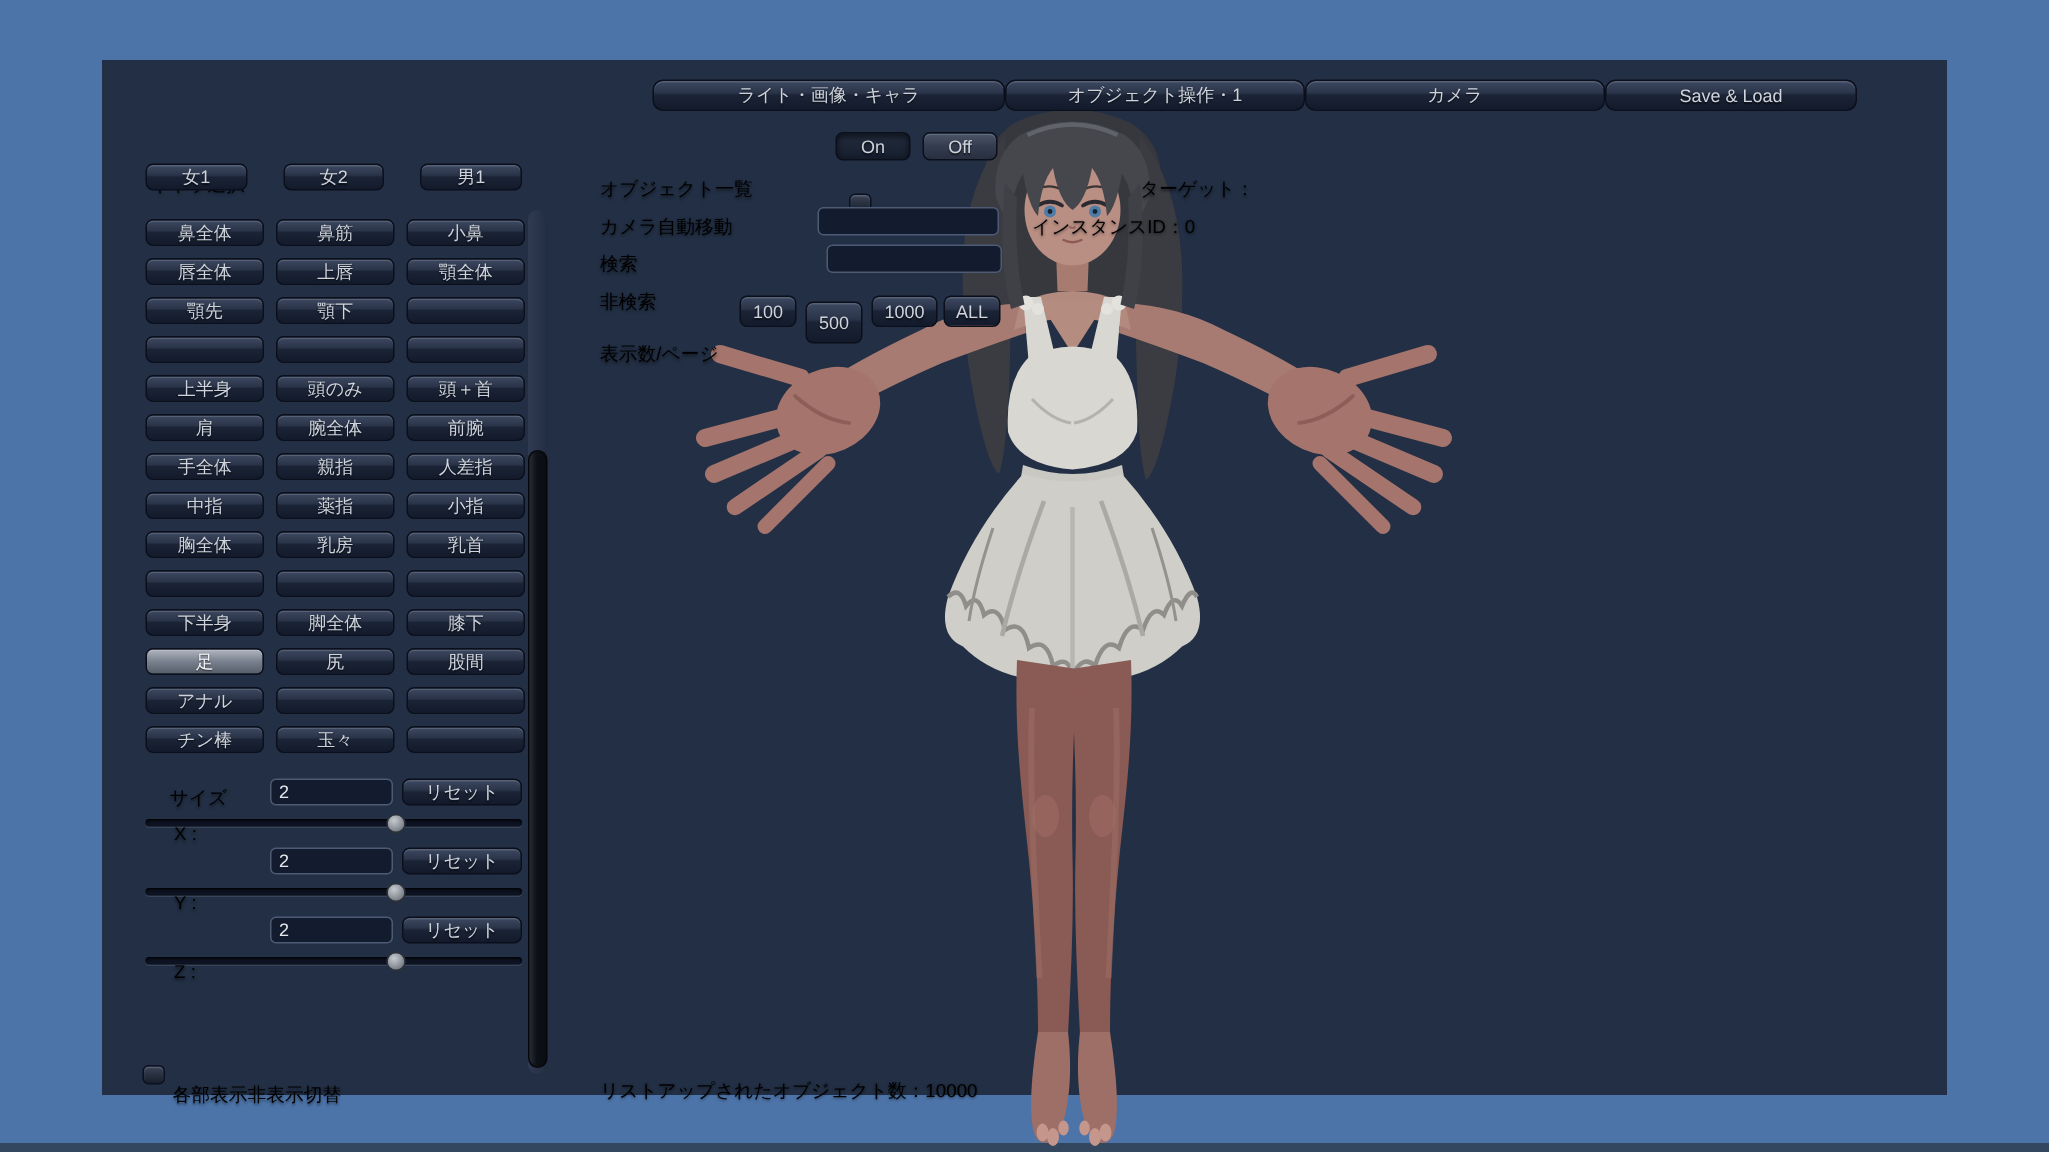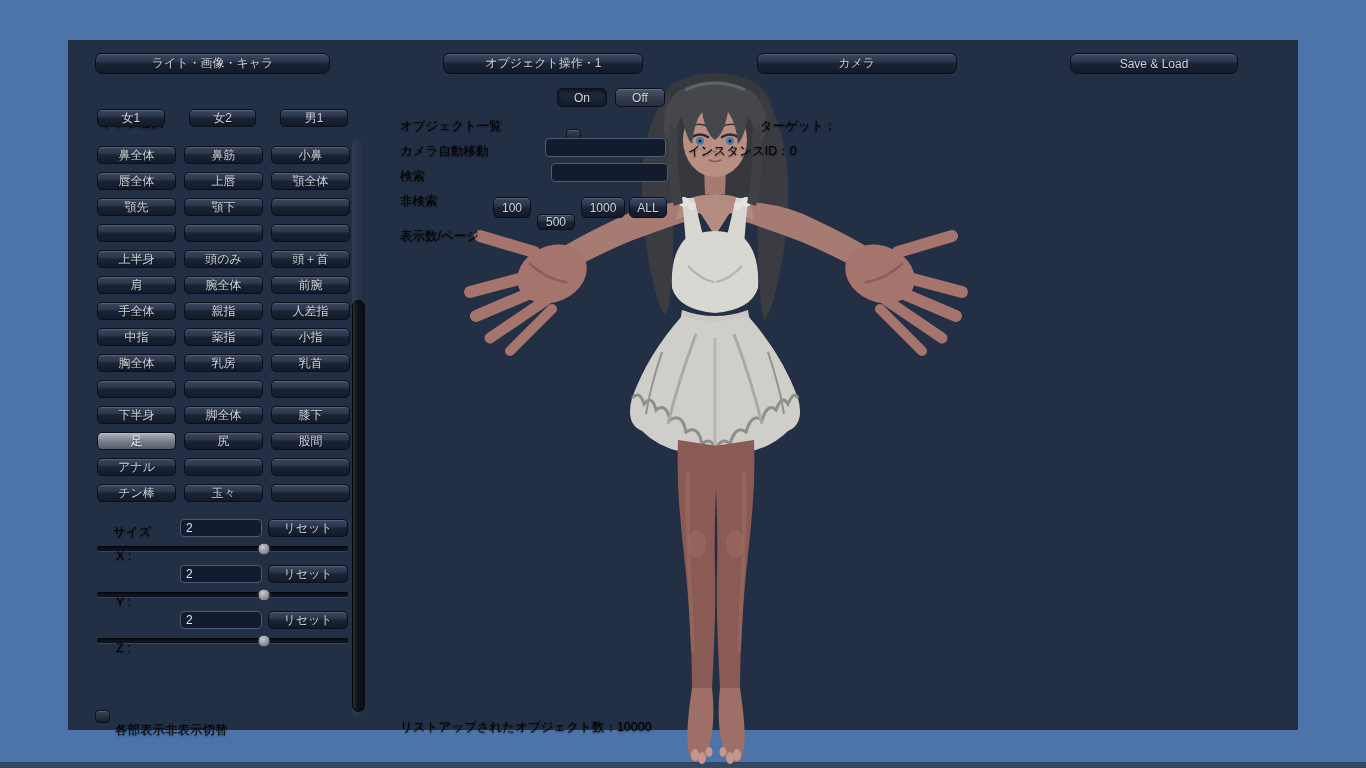--- a/index.html
+++ b/index.html
@@ -45,21 +45,21 @@
   }
   .btn.pressed {
     background:linear-gradient(180deg,#242e40,#151d2c);
     box-shadow:inset 0 2px 4px rgba(0,0,0,.65);
   }
   .btn.lighter {
     background:linear-gradient(180deg,#4c5669 0%,#343d4f 50%,#272f40 100%);
   }
   .tabbar {
     left:95px; top:53px; width:1143px; height:21px;
-    display:flex; justify-content:space-between;
+    display:flex; justify-content:flex-end;
   }
   .tab { height:21px; border-radius:7px; font-size:12px; }
   .tab:nth-child(1){ width:235px; }
   .tab:nth-child(2){ width:200px; }
   .tab:nth-child(3){ width:200px; }
   .tab:nth-child(4){ width:168px; }
   .tab:nth-child(5){ width:165px; }
   .char-row { left:97px; top:109px; width:251px; height:18px; display:flex; gap:24px; }
   .char-row .btn { width:79px; height:18px; }
   .grid {
@@ -307,20 +307,20 @@
 </div>
 
 <div class="z2 lbl" style="left:400px; top:140px;">検索</div>
 <input class="z2 tinput" style="left: 545px; top: 138px; width: 121px; height: 19px;" value="">
 
 <div class="z2 lbl" style="left:400px; top:165px;">非検索</div>
 <input class="z2 tinput" style="left: 551px; top: 163px; width: 117px; height: 19px;" value="">
 
 <div class="z2 lbl" style="left:400px; top:200px;">表示数/ページ</div>
 <div class="btn z2" style="left:493px; top:197px; width:38px; height:21px;">100</div>
-<div class="btn z2" style="left:537px; top:214px; width:38px; height:16px;text-align:center;">500</div>
+<div class="btn z2" style="left:537px; top:201px; width:38px; height:28px;text-align:center;">500</div>
 <div class="btn z2" style="left:581px; top:197px; width:44px; height:21px;">1000</div>
 <div class="btn z2" style="left:629px; top:197px; width:38px; height:21px;">ALL</div>
 
 <div class="z2 lbl" style="left:760px; top:90px;">ターゲット：</div>
 <div class="z2 lbl" style="left:688px; top:115px;">インスタンスID：0</div>
 
 <div class="z2 lbl" style="left:400px; top:691px;">リストアップされたオブジェクト数：10000</div>
 
 </body></html>

